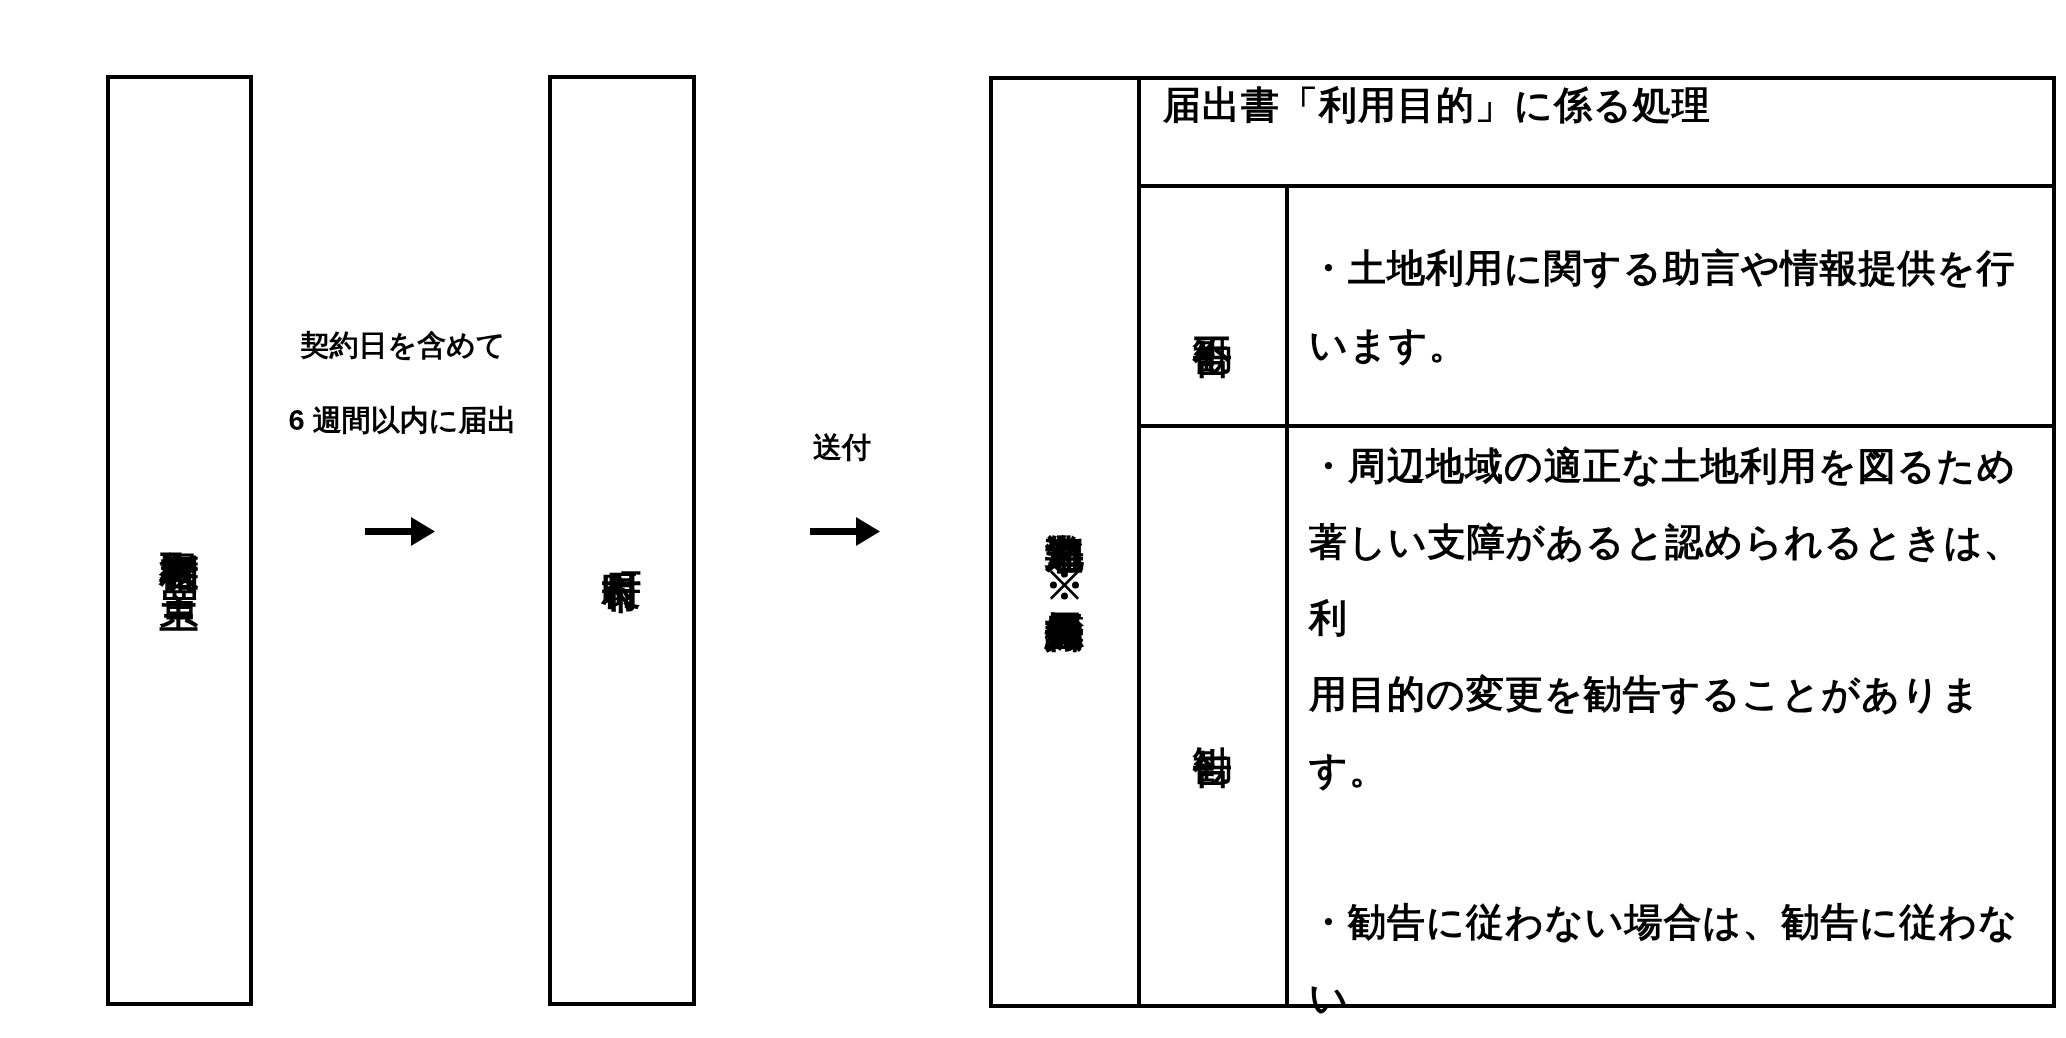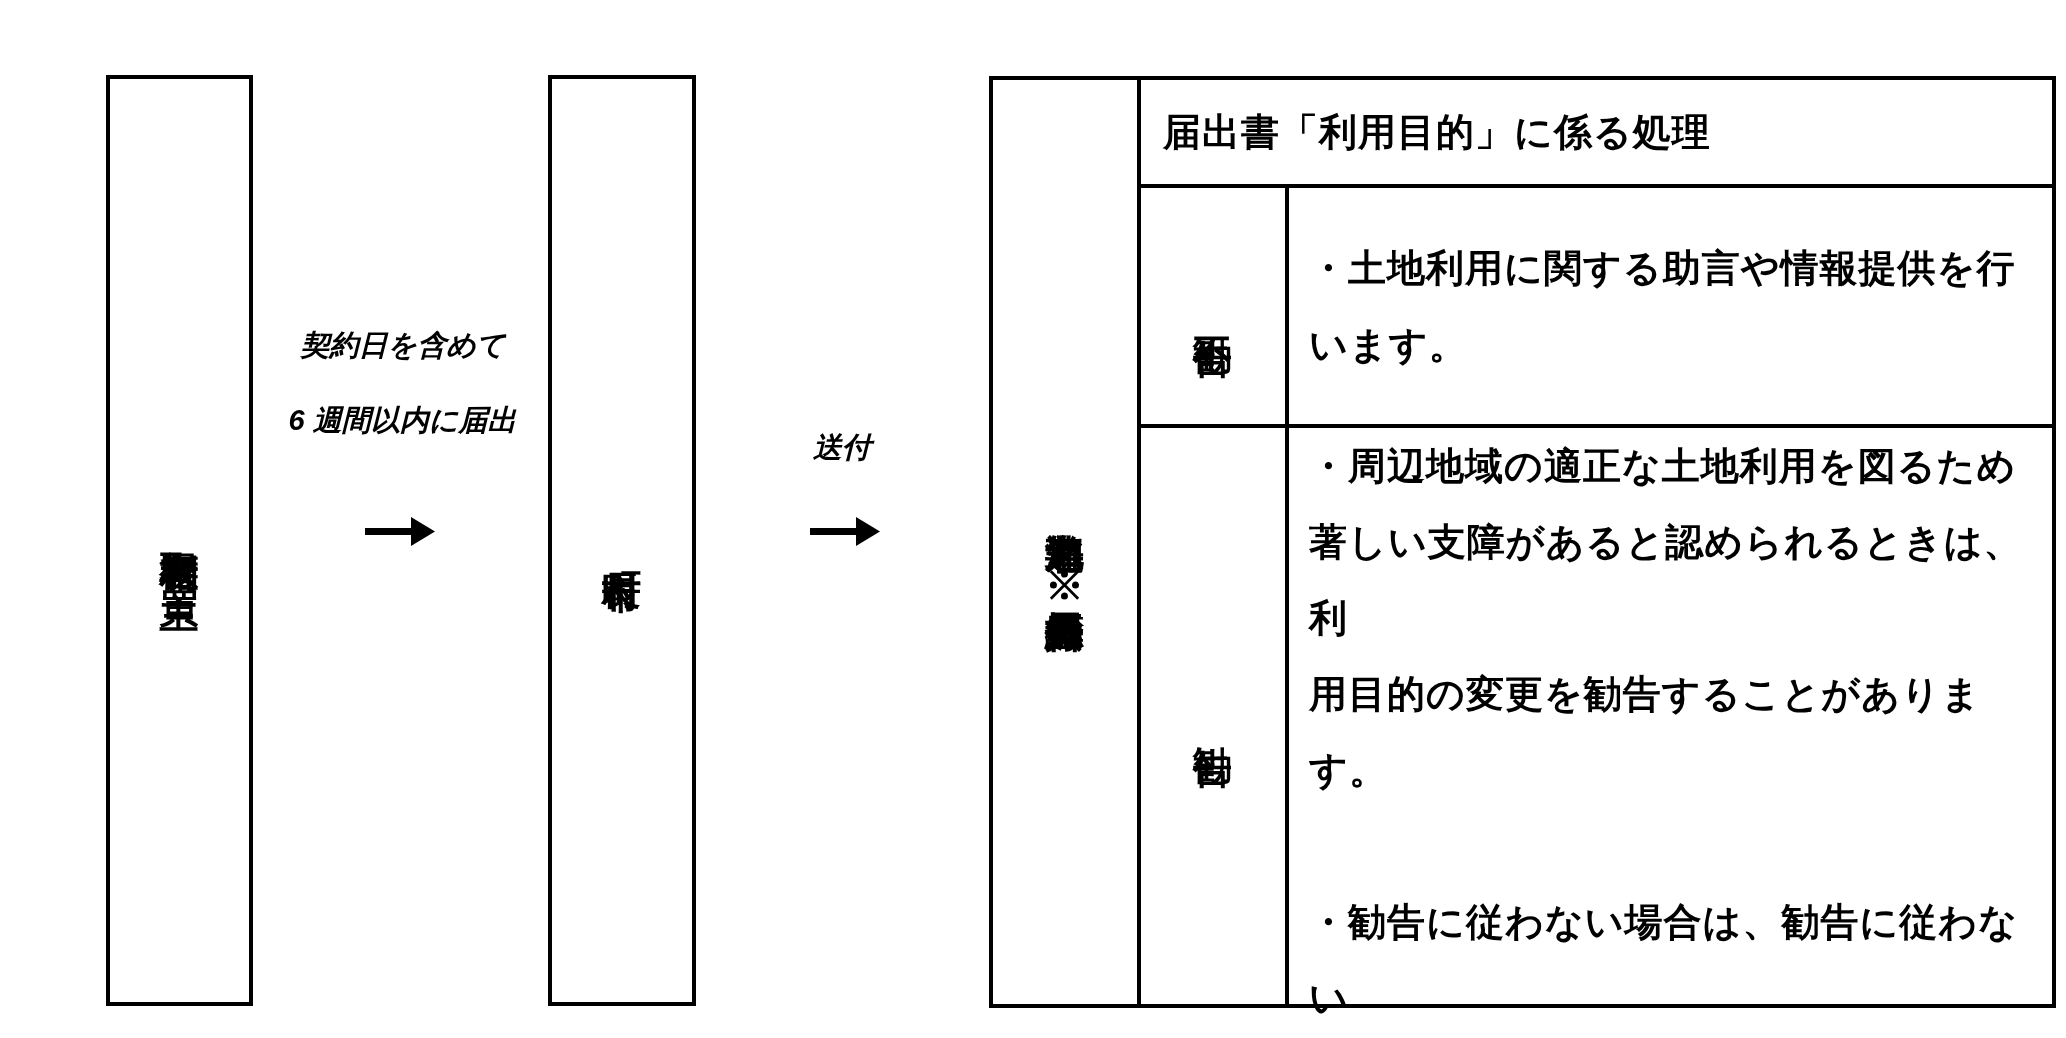--- a/index.html
+++ b/index.html
@@ -36,21 +36,20 @@
     line-height: 1;
     white-space: pre;
   }
   .box-label  { font-size: 39px; }
   
   .caption {
     position: absolute;
     font-size: 29px;
     text-align: center;
     white-space: nowrap;
-    font-style: italic;
   }
   .cap-deadline-1 { left: 253px; top: 326px; width: 300px; }
   .cap-deadline-2 { left: 245px; top: 401px; width: 315px; }
   .cap-send       { left: 782px; top: 428px; width: 120px; }
   .arrow-svg {
     position: absolute;
     width: 70px;
     height: 38px;
   }
   .arrow-1 { left: 365px; top: 512px; }
@@ -72,21 +71,21 @@
     position: absolute;
     box-sizing: border-box;
   }
   .cell-governor {
     left: 993px; top: 80px; width: 144px; height: 924px;
     display: flex; align-items: center; justify-content: center;
     font-size: 39px;
   }
   .cell-colheader {
     left: 1143px; top: 80px; width: 909px; height: 104px;
-    display: flex; align-items: center;
+    display: flex; 
     padding-left: 20px;
     font-size: 38px;
     letter-spacing: 1px;
     white-space: nowrap;
   }
   .cell-rowlabel-1 {
     left: 1141px; top: 188px; width: 144px; height: 236px;
     display: flex; align-items: center; justify-content: center;
     font-size: 39px;
   }

